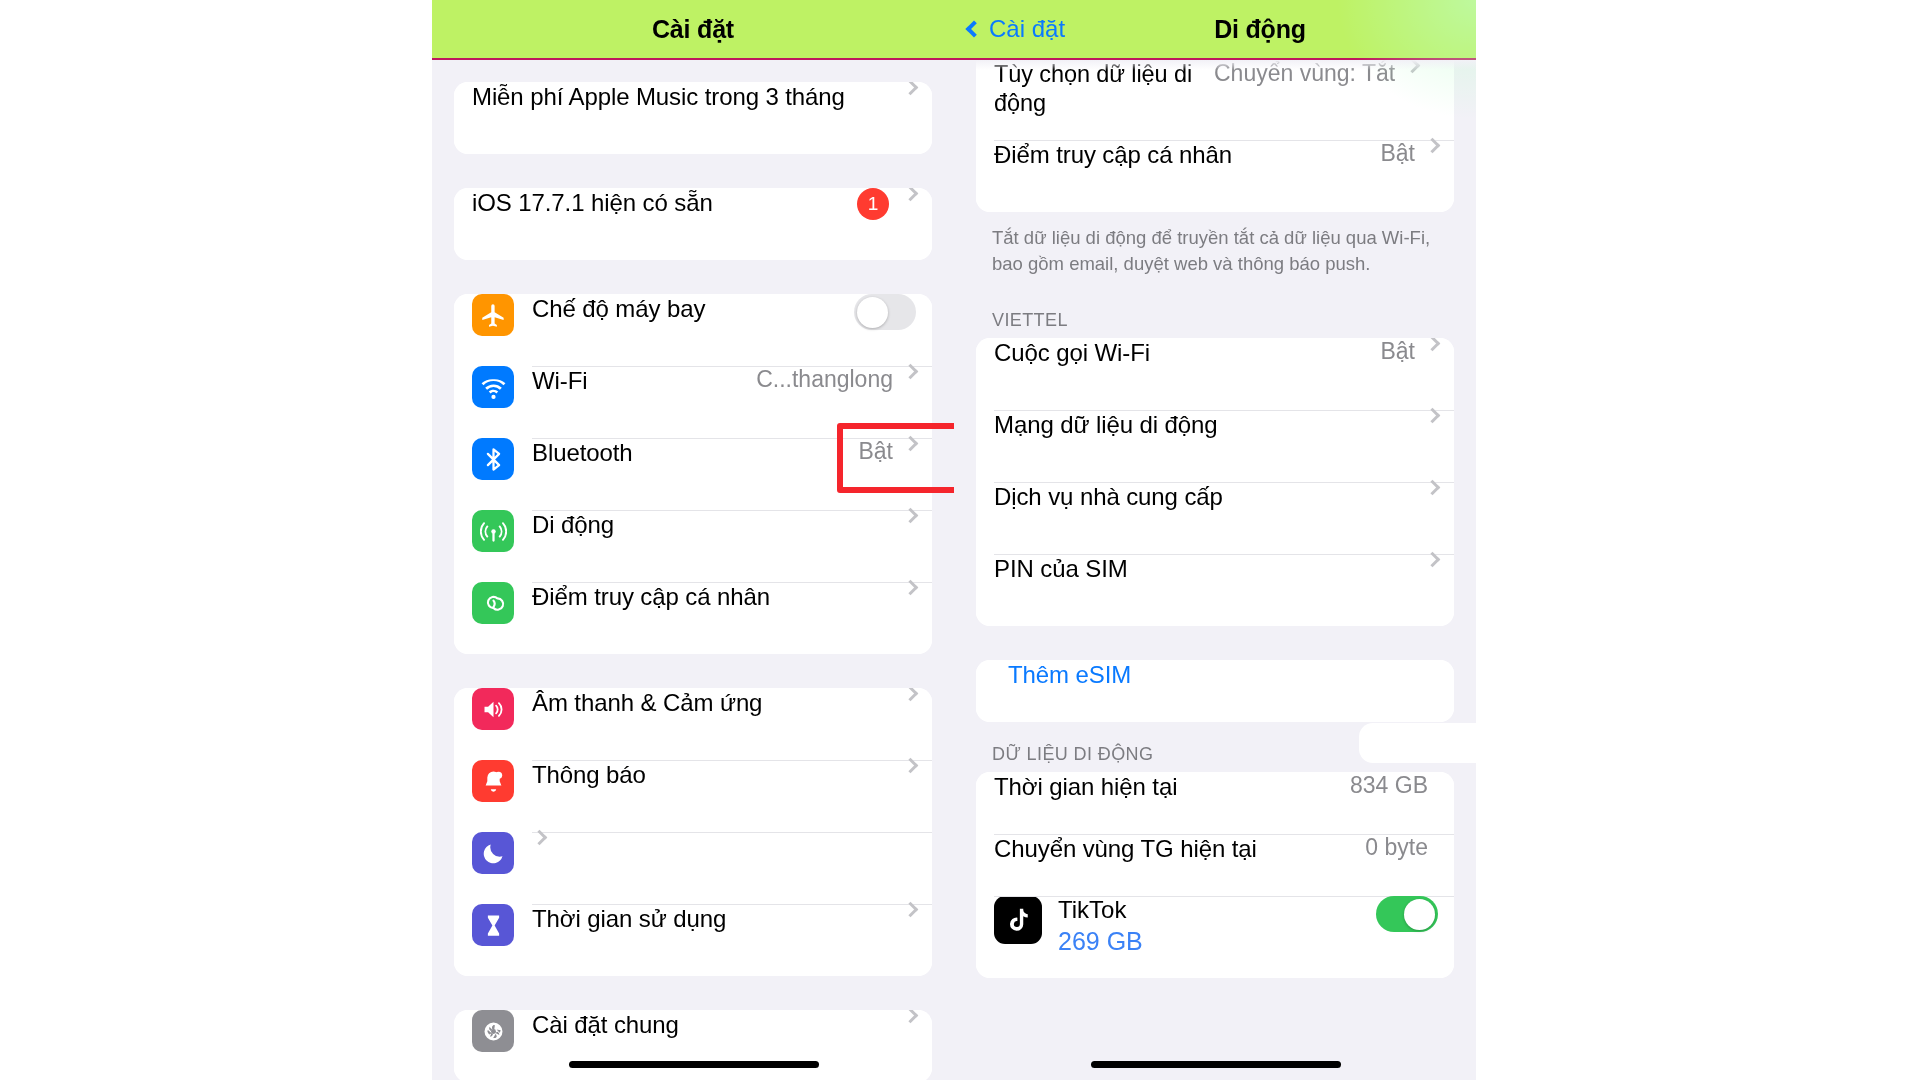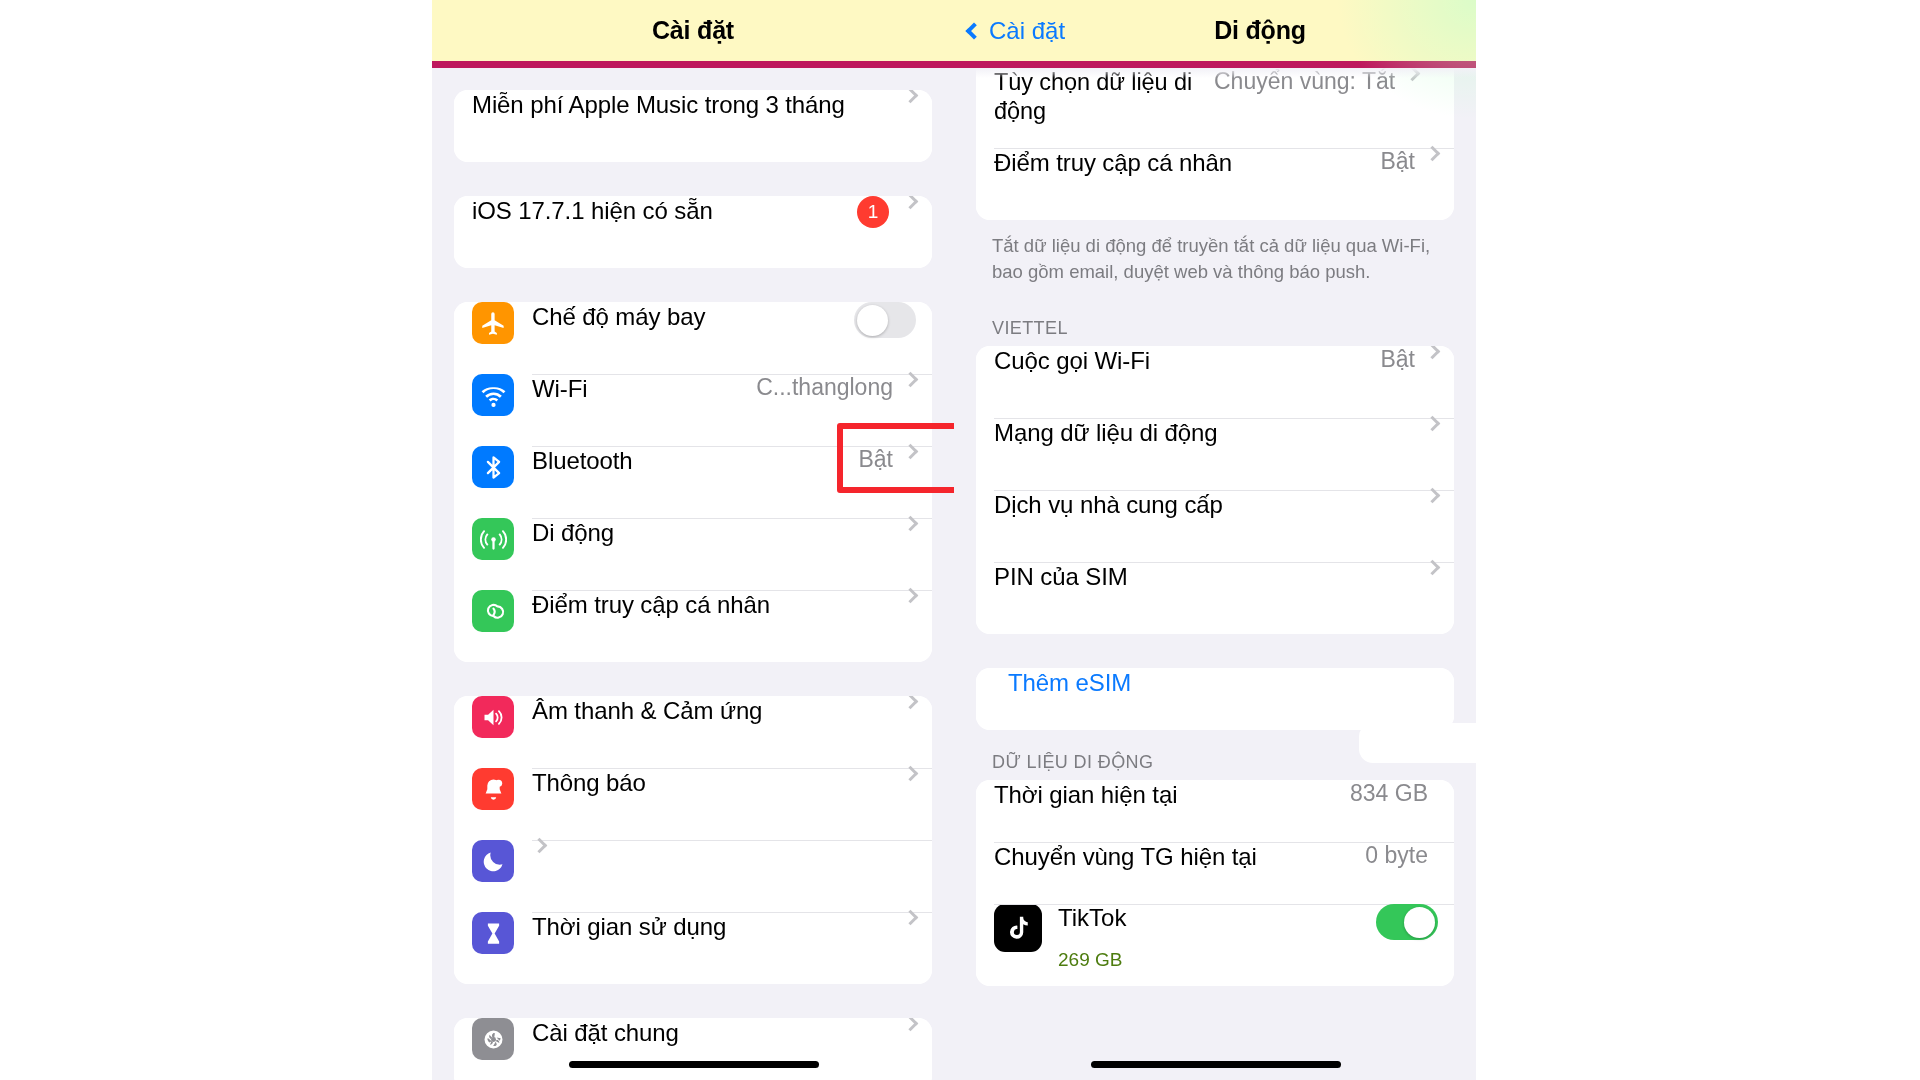--- a/index.html
+++ b/index.html
@@ -30,23 +30,23 @@
     width: 522px;
     height: 1080px;
     background: #f2f1f7;
     overflow: hidden;
   }
   .panel.left  { background: #f2f1f7; }
   .panel.right { background: #f2f1f7; }
 
   .navbar {
     position: relative;
-    height: 68px;
-    background: #fef9c3;
-    border-bottom: 7px solid #be185d;
+    height: 60px;
+    background: #bef264;
+    border-bottom: 2px solid #be185d;
     display: flex;
     align-items: center;
     justify-content: center;
   }
   .nav-title {
     font-size: 25px;
     font-weight: bold;
     color: #000;
     letter-spacing: -0.2px;
   }
@@ -179,23 +179,23 @@
     box-shadow: 0 1px 3px rgba(0,0,0,.25);
   }
   .toggle.on .knob { left: 28px; }
 
   
   .row.twoline { min-height: 84px; }
   .row.twoline .row-label { font-size: 23.5px; max-width: 220px; }
 
   
   .row.app { min-height: 82px; }
-  .app-texts { flex: 1; display:flex; flex-direction: column; gap: 17px; }
+  .app-texts { flex: 1; display:flex; flex-direction: column; gap: 3px; }
   .app-name { font-size: 24px; color:#000; }
-  .app-size { font-size: 19px; color:#4d7c0f; }
+  .app-size { font-size: 25px; color:#3b82f6; }
   .app-icon {
     width: 48px; height: 48px;
     border-radius: 11px;
     background: #000;
     margin-right: 16px;
     flex: 0 0 auto;
     display:flex; align-items:center; justify-content:center;
   }
 
   

